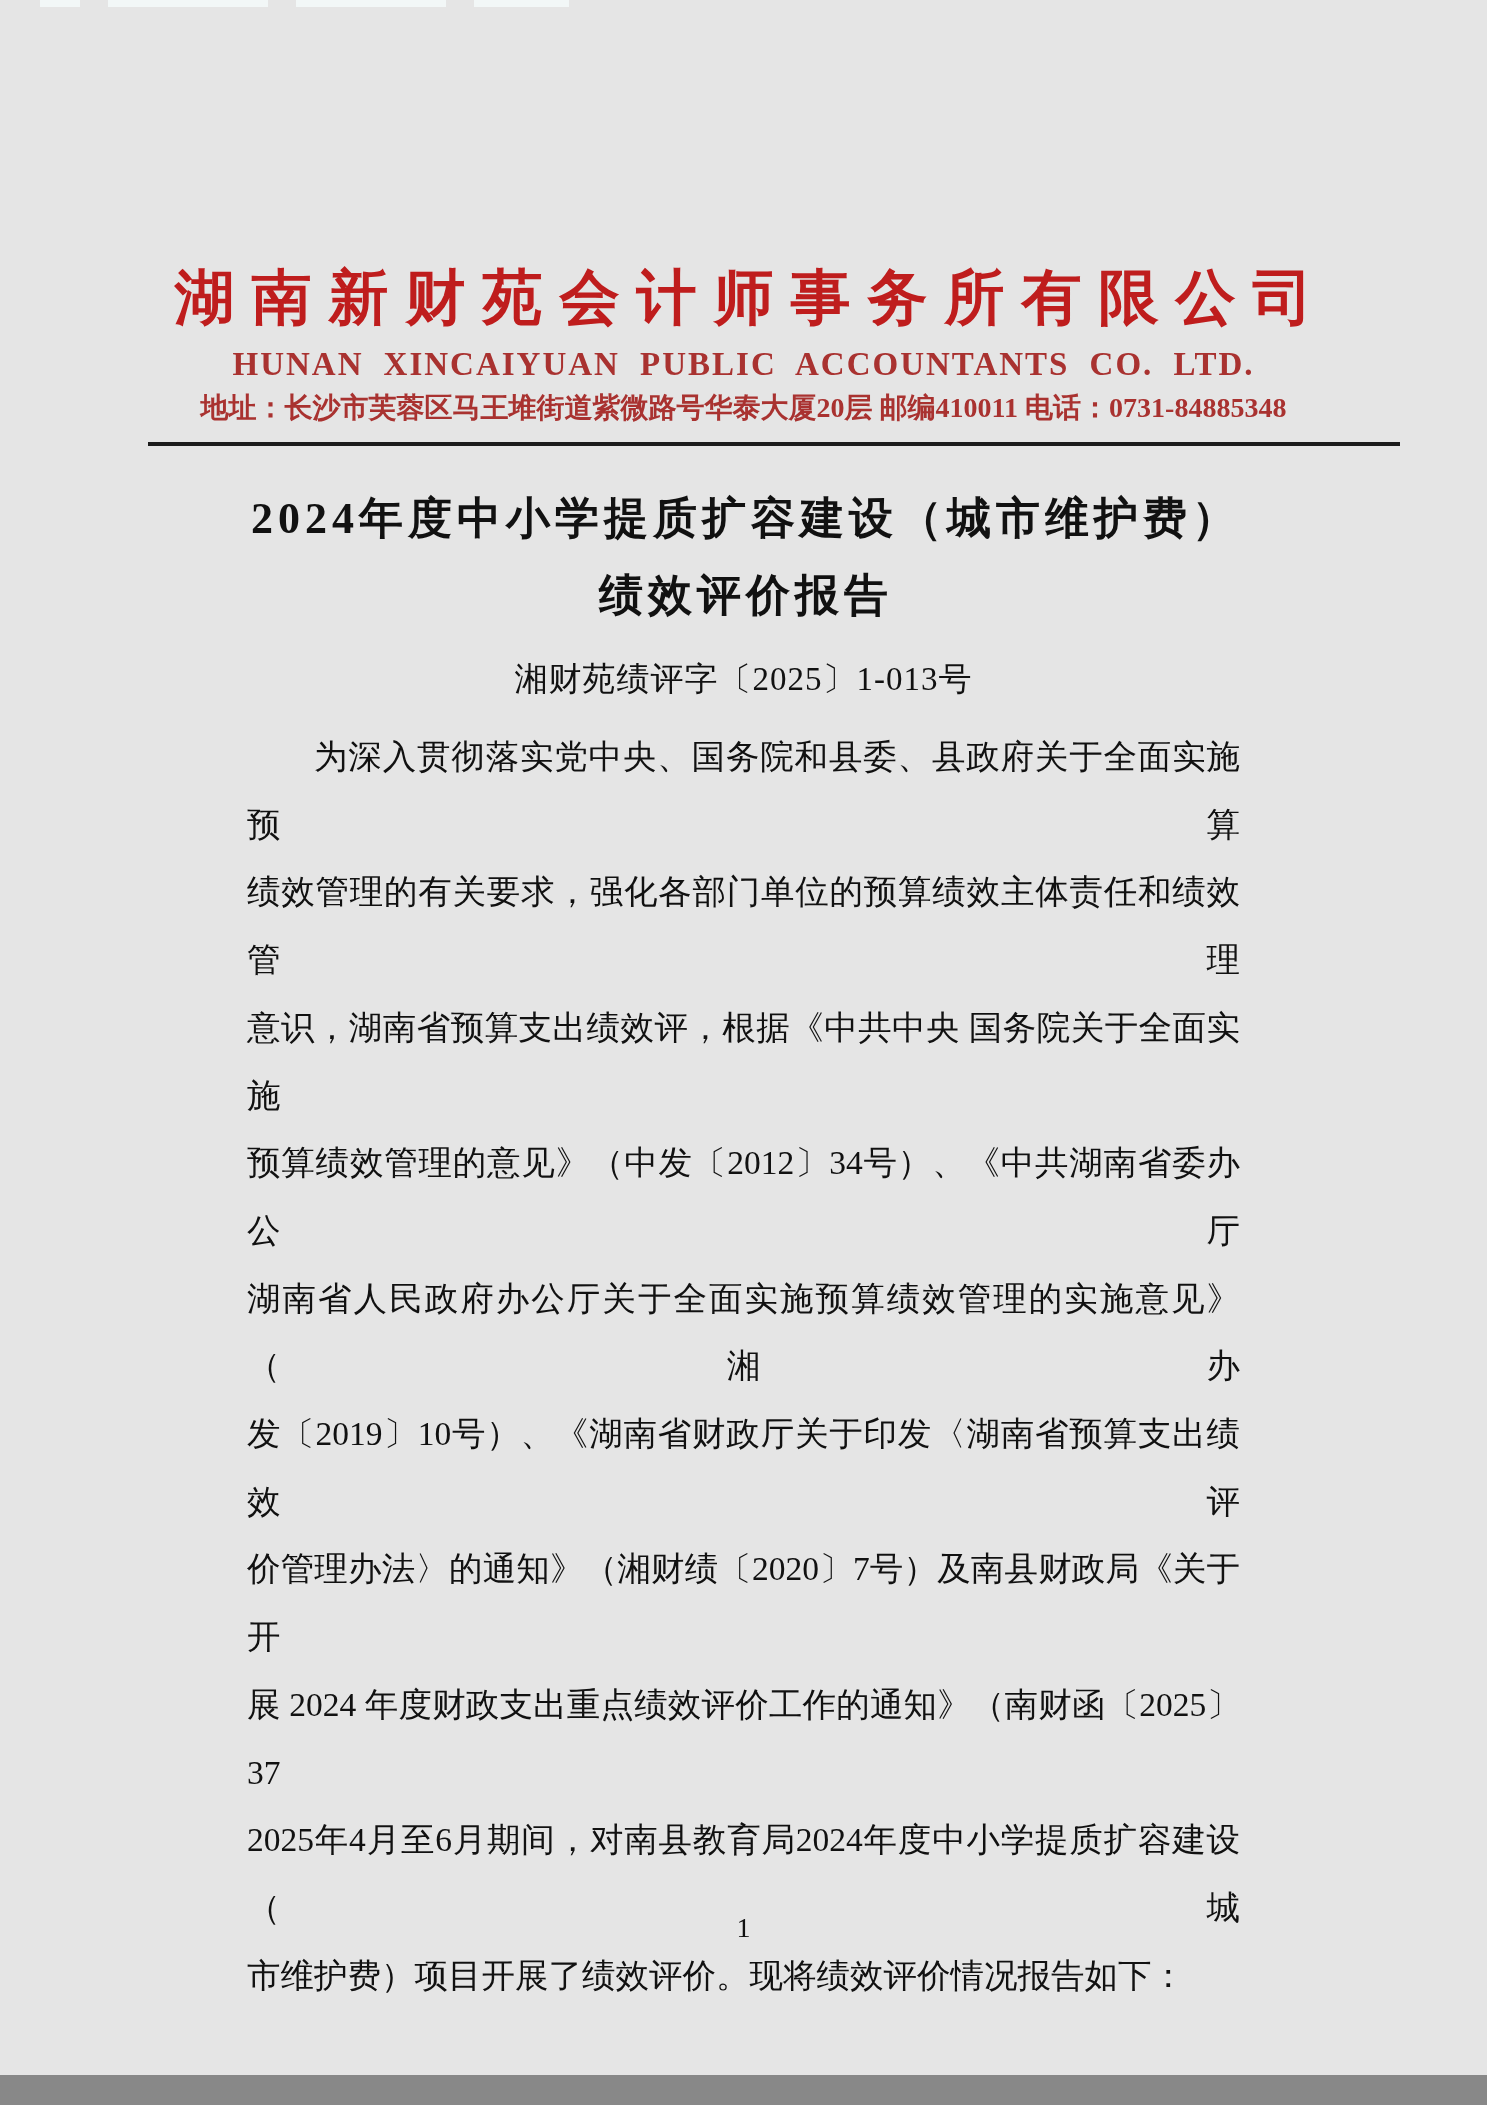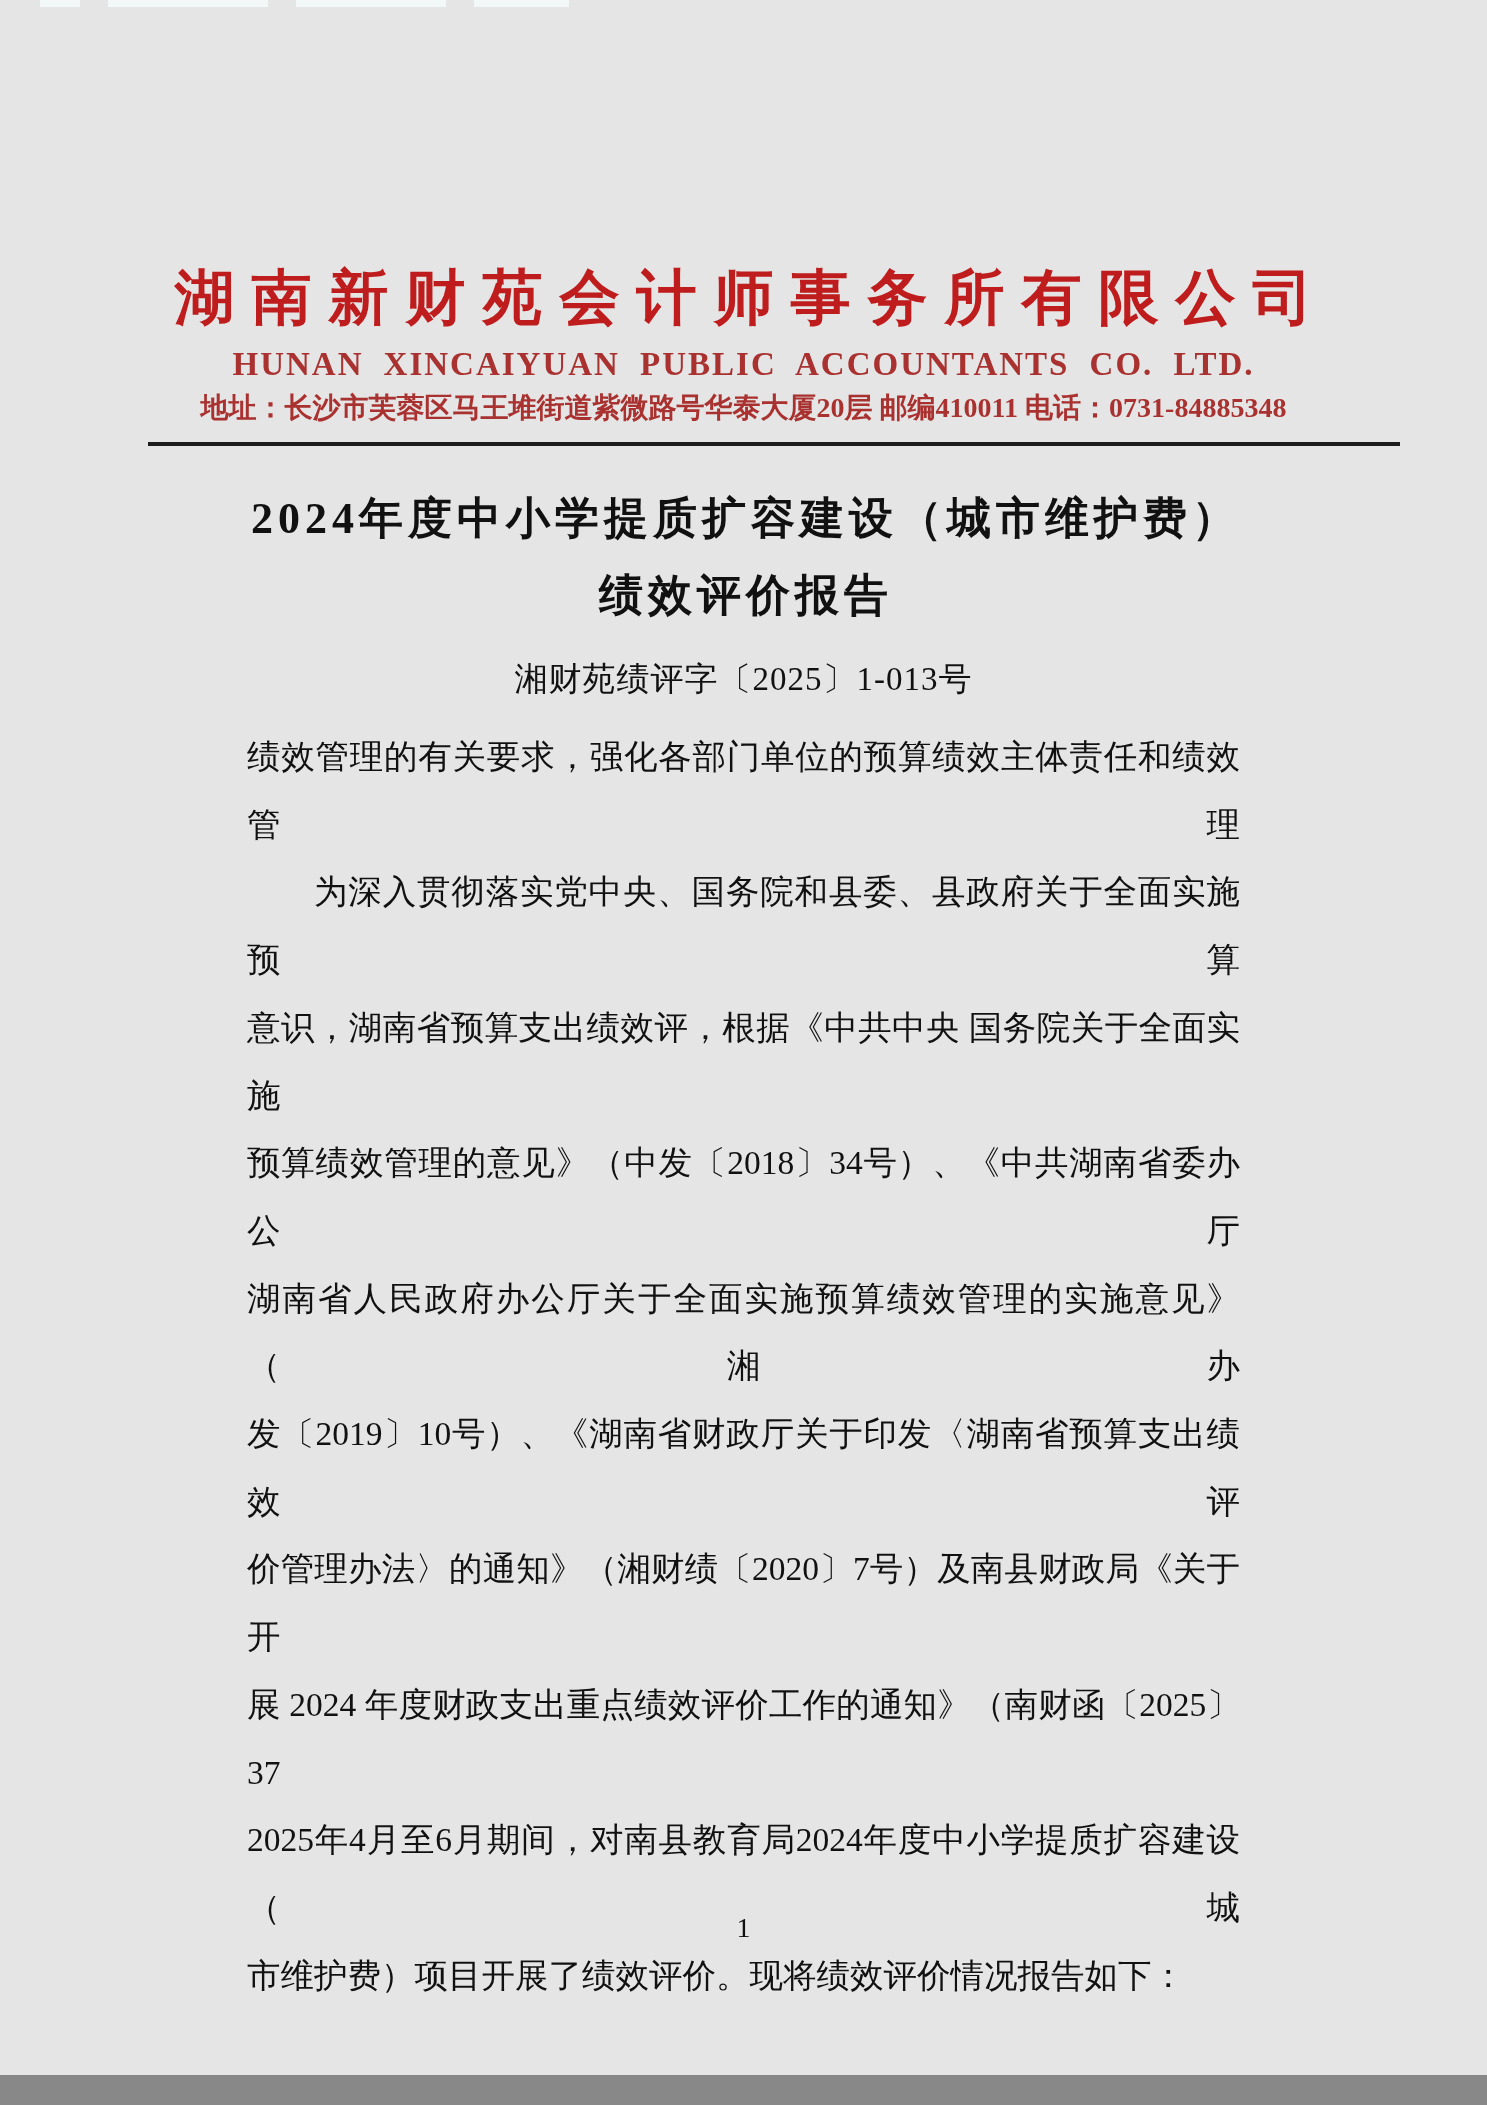--- a/index.html
+++ b/index.html
@@ -119,24 +119,24 @@
 
   <div class="head-rule"></div>
 
   <div class="report-title">
     <div class="t-line">2024年度中小学提质扩容建设（城市维护费）</div>
     <div class="t-line">绩效评价报告</div>
     <div class="doc-number">湘财苑绩评字〔2025〕1-013号</div>
   </div>
 
   <div class="body-block">
+    <div class="body-line indent">为深入贯彻落实党中央、国务院和县委、县政府关于全面实施预算</div>
     <div class="body-line">绩效管理的有关要求，强化各部门单位的预算绩效主体责任和绩效管理</div>
-    <div class="body-line indent">为深入贯彻落实党中央、国务院和县委、县政府关于全面实施预算</div>
     <div class="body-line">意识，湖南省预算支出绩效评，根据《中共中央 国务院关于全面实施</div>
-    <div class="body-line">预算绩效管理的意见》（中发〔2018〕34号）、《中共湖南省委办公厅</div>
+    <div class="body-line">预算绩效管理的意见》（中发〔2012〕34号）、《中共湖南省委办公厅</div>
     <div class="body-line">湖南省人民政府办公厅关于全面实施预算绩效管理的实施意见》（湘办</div>
     <div class="body-line">发〔2019〕10号）、《湖南省财政厅关于印发〈湖南省预算支出绩效评</div>
     <div class="body-line">价管理办法〉的通知》（湘财绩〔2020〕7号）及南县财政局《关于开</div>
     <div class="body-line">展 2024 年度财政支出重点绩效评价工作的通知》（南财函〔2025〕37</div>
     <div class="body-line">2025年4月至6月期间，对南县教育局2024年度中小学提质扩容建设（城</div>
     <div class="body-line para-end">市维护费）项目开展了绩效评价。现将绩效评价情况报告如下：</div>
 
   </div>
 
   <div class="page-number">1</div>

